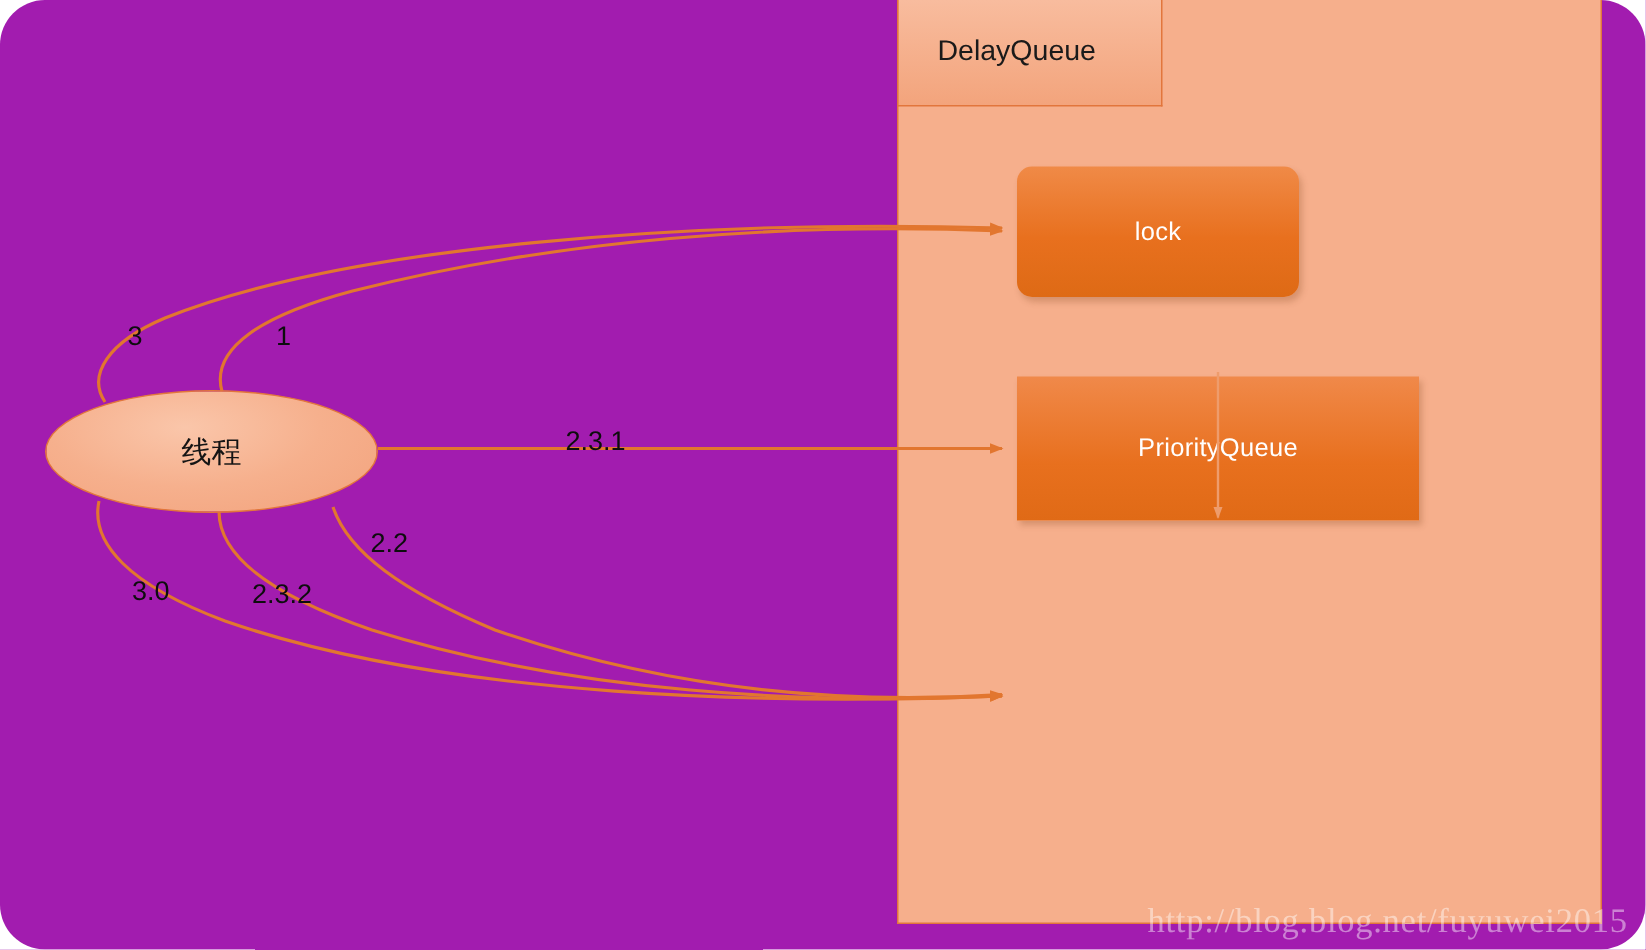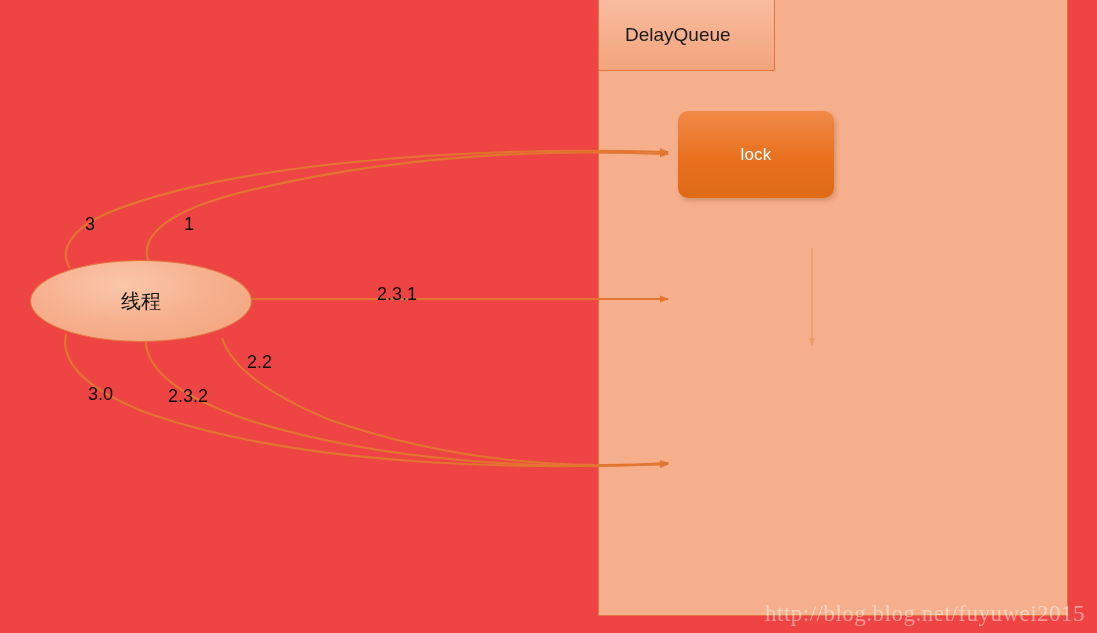--- a/index.html
+++ b/index.html
@@ -7,22 +7,23 @@
     padding: 0;
     background: #ffffff;
   }
   body {
     font-family: "Liberation Sans", sans-serif;
   }
   #canvas {
     position: relative;
     width: 1097px;
     height: 633px;
-    background: #ef4444;
+    background: #a21caf;
     overflow: hidden;
+    border-radius: 30px;
   }
   
   .panel {
     position: absolute;
     left: 598px;
     top: 0px;
     width: 470px;
     height: 616px;
     background: #F6AF8C;
     border: 1px solid #E2763C;
@@ -57,21 +58,21 @@
     align-items: center;
     justify-content: center;
     color: #ffffff;
     font-size: 17px;
     font-family: "Liberation Sans", sans-serif;
     letter-spacing: 0.2px;
   }
   .lock-box {
     left: 678px;
     top: 111px;
-    width: 156px;
+    width: 188px;
     height: 87px;
     border-radius: 10px;
     background: linear-gradient(to bottom, #F08A47 0%, #E8701E 55%, #DE6A15 100%);
     box-shadow: 2px 3px 4px rgba(120,60,20,0.25);
   }
   .pq-box {
     left: 678px;
     top: 251px;
     width: 268px;
     height: 96px;
@@ -170,20 +171,23 @@
 
     <path d="M 146,341 C 146,372 184,398 248,420 C 382,462 540,470 668,464" fill="none" stroke="#E2762F" stroke-width="2.1" marker-end="url(#ah)"></path>
 
     <path d="M 222,338 C 232,368 268,394 330,420 C 446,460 560,470 668,463" fill="none" stroke="#E2762F" stroke-width="2.1" marker-end="url(#ah)"></path>
   </svg>
 
   <div class="node-box lock-box">
     <span>lock</span>
   </div>
 
+  <div class="node-box pq-box">
+    <span>PriorityQueue</span>
+  </div>
 
   <svg style="position:absolute;left:800px;top:245px;width:30px;height:112px;" viewBox="0 0 30 112" xmlns="http://www.w3.org/2000/svg">
     <defs>
       <marker id="ah2" markerWidth="8" markerHeight="8" refX="7" refY="4" orient="auto" markerUnits="userSpaceOnUse">
         <path d="M0,1 L8,4 L0,7 Z" fill="#EE9C6C"></path>
       </marker>
     </defs>
     <path d="M 12,3 L 12,100" fill="none" stroke="#EE9C6C" stroke-width="1.6" marker-end="url(#ah2)"></path>
   </svg>
 

